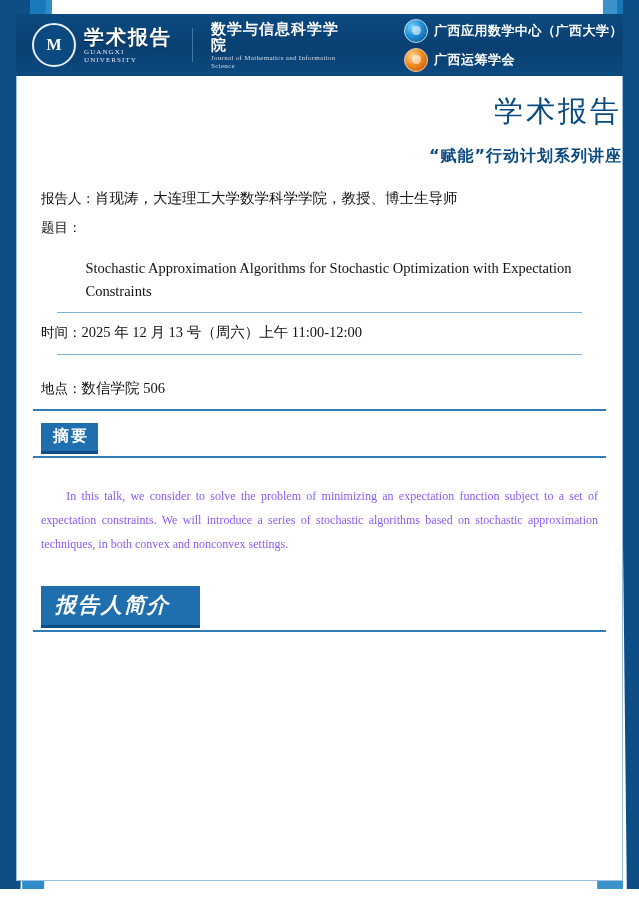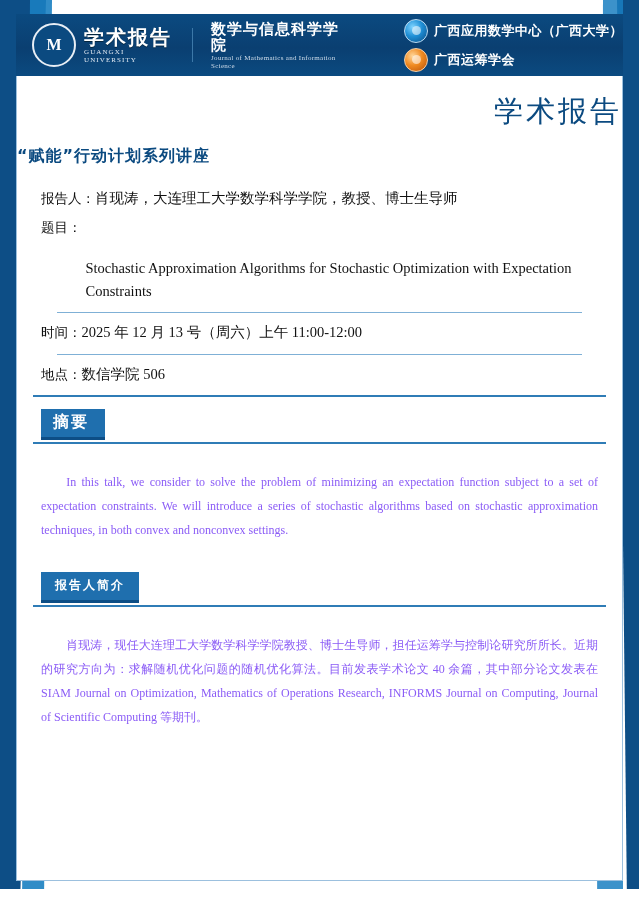--- a/index.html
+++ b/index.html
@@ -115,21 +115,21 @@
     position:absolute;left:16px;top:76px;width:607px;height:805px;
     border:1px solid #9cc0de;border-top:none;
     background:#ffffff;z-index:4;box-sizing:border-box;
   }
   .title-main{
     text-align:right;color:#0b4a80;font-size:29px;font-weight:normal;
     letter-spacing:3px;margin-top:16px;
     font-family:"DejaVu Sans", sans-serif;
   }
   .title-sub{
-    text-align:left;color:#0b4a80;font-size:16px;font-weight:bold;
+    text-align:right;color:#0b4a80;font-size:16px;font-weight:bold;
     letter-spacing:1px;margin-top:14px;
     font-family:"DejaVu Sans", sans-serif;
   }
   .info-block{
     margin:20px 24px 0 24px;color:#111111;
   }
   .info-line{
     font-size:14.5px;line-height:1.55;margin-bottom:8px;
     font-family:"Liberation Serif", serif;
   }
@@ -144,27 +144,27 @@
   }
   .hr-blue{
     height:1px;background:#7fb0d6;margin:10px 16px 0 16px;
   }
   .hr-blue.thick{height:2px;background:#2f7cb6;}
   
   .sec-head{
     display:inline-block;
     background:#1f6fae;color:#ffffff;
     font-family:"DejaVu Sans", sans-serif;font-weight:bold;
-    padding:3px 16px 4px 12px;
+    padding:3px 9px 4px 12px;
     margin:12px 0 0 24px;
     border-bottom:3px solid #0d4e86;
     letter-spacing:2px;
   }
   .sec-head.small{font-size:16px;}
-  .sec-head.big{font-size:12px;padding:5px 14px 6px 14px;}
+  .sec-head.big{font-size:21px;padding:5px 30px 6px 14px;font-style:italic;}
   .sec-rule{
     height:2px;background:#2f7cb6;margin:2px 16px 0 16px;
   }
   .para{
     margin:26px 24px 0 24px;color:#8b5cf6;
     font-size:12px;line-height:2.0;text-align:justify;
     font-family:"Liberation Serif", serif;
   }
   .para.indent{text-indent:2.1em;}
   .para-cn{
@@ -228,33 +228,32 @@
       </div>
 
       <div class="hr-blue"></div>
 
       <div class="info-line" style="margin-top:8px">
         <span class="lbl">时间：</span><span>2025 年 12 月 13 号（周六）上午 11:00-12:00</span>
       </div>
 
       <div class="hr-blue"></div>
 
-      <div class="info-line" style="margin-top:8px">
+      <div class="info-line" style="margin-top:22px">
         <span class="lbl">地点：</span><span>数信学院 506</span>
       </div>
     </div>
 
     <div class="hr-blue thick"></div>
 
     <div class="sec-head small">摘要</div>
     <div class="sec-rule"></div>
 
     <div class="para indent">In this talk, we consider to solve the problem of minimizing an expectation function subject to a set of expectation constraints. We will introduce a series of stochastic algorithms based on stochastic approximation techniques, in both convex and nonconvex settings.</div>
 
     <div class="sec-head big" style="margin-top:30px">报告人简介</div>
     <div class="sec-rule"></div>
 
-    <div class="para indent para-cn">肖现涛，现任大连理工大学数学科学学院教授、博士生导师，担任运筹学与控制论研究所所长。近期的研究方向为：求解随机优化问题的随机优化算法。目前发表学术论文 40 余篇，其中部分论文发表在 SIAM Journal on Optimization, Mathematics of Operations Research, INFORMS Journal on Computing, Journal of Scientific Computing 等期刊。</div>
 
   </div>
 
   <div class="bottom-strip"></div>
 </div>
 
 </body></html>

